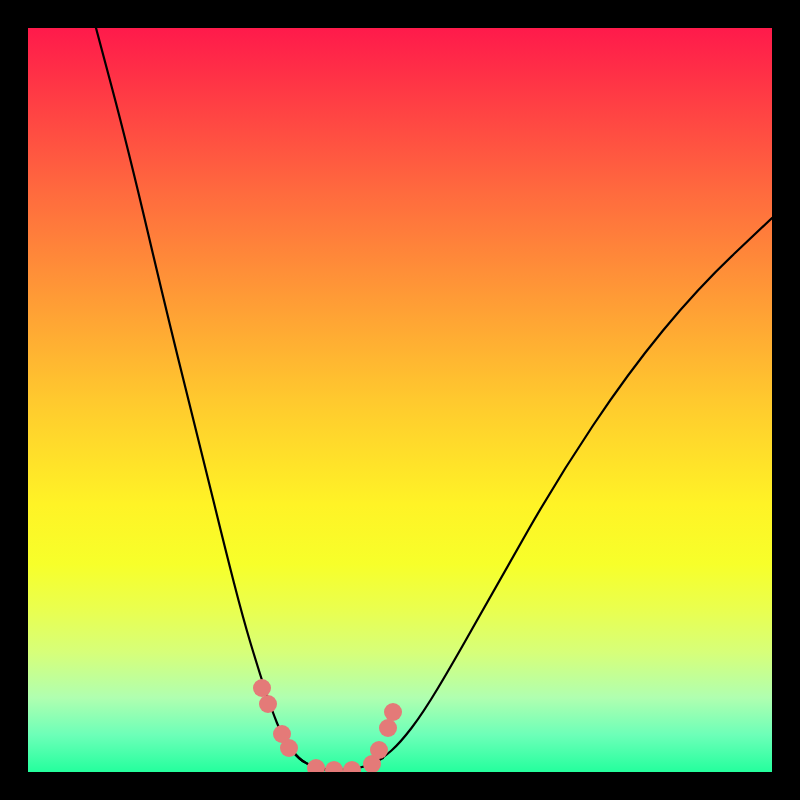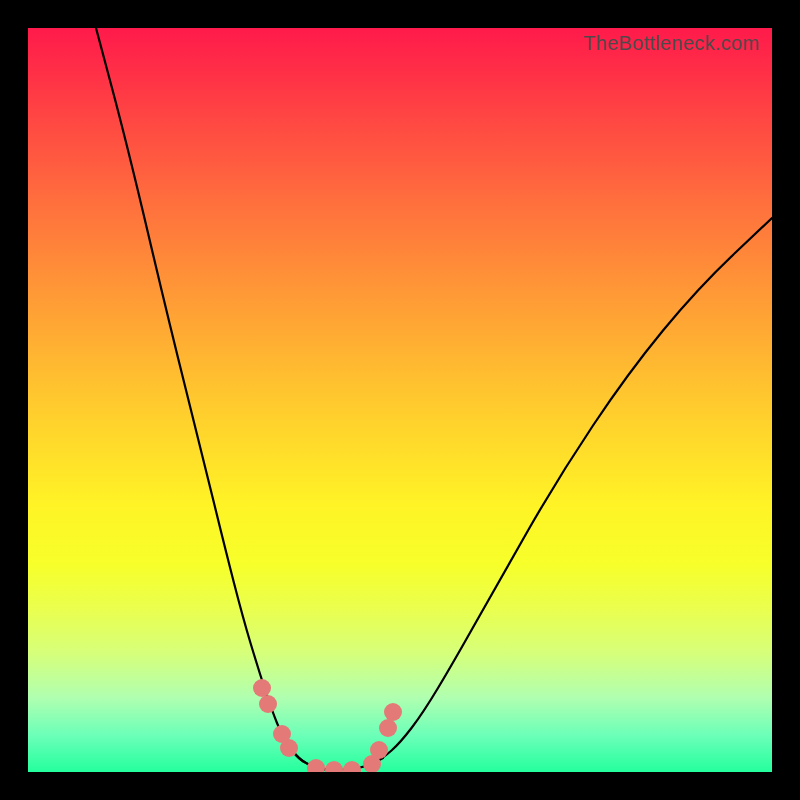--- a/index.html
+++ b/index.html
@@ -68,21 +68,20 @@
   .marker {
     fill: #e47a78;
     stroke: none;
   }
 </style>
 </head>
 <body>
 
 <div class="frame">
   <div class="plot">
-    <div class="watermark">TheBottleneck.com</div>
 
     <svg class="curves" viewBox="0 0 744 744" preserveAspectRatio="none">
       <path id="curve-left" class="curve-path" d="M 68 0 Q 68 0 84 60 Q 100 120 120 205 Q 140 290 157.5 360 Q 175 430 186 475 Q 197 520 206 555 Q 215 590 222.5 615 Q 230 640 236.5 660 Q 243 680 249 695 Q 255 710 261.5 719 Q 268 728 274 732.5 Q 280 737 289 739.5 T 298 742"></path>
       <path id="curve-floor" class="curve-path" d="M 255 710 Q 255 710 261.5 719 Q 268 728 274 732.5 Q 280 737 289 739.5 Q 298 742 309 742 Q 320 742 330 740 Q 340 738 347.5 734 T 355 730"></path>
       <path id="curve-right" class="curve-path" d="M 340 738 Q 340 738 347.5 734 Q 355 730 363.5 722.5 Q 372 715 383.5 700 Q 395 685 410 660 Q 425 635 447.5 595 Q 470 555 500 502.5 Q 530 450 565 397.5 Q 600 345 635 302.5 Q 670 260 707 225 T 744 190"></path>
       <g id="markers">
           <circle cx="234" cy="660" r="9" class="marker"></circle>
           <circle cx="240" cy="676" r="9" class="marker"></circle>
           <circle cx="254" cy="706" r="9" class="marker"></circle>
           <circle cx="261" cy="720" r="9" class="marker"></circle>

